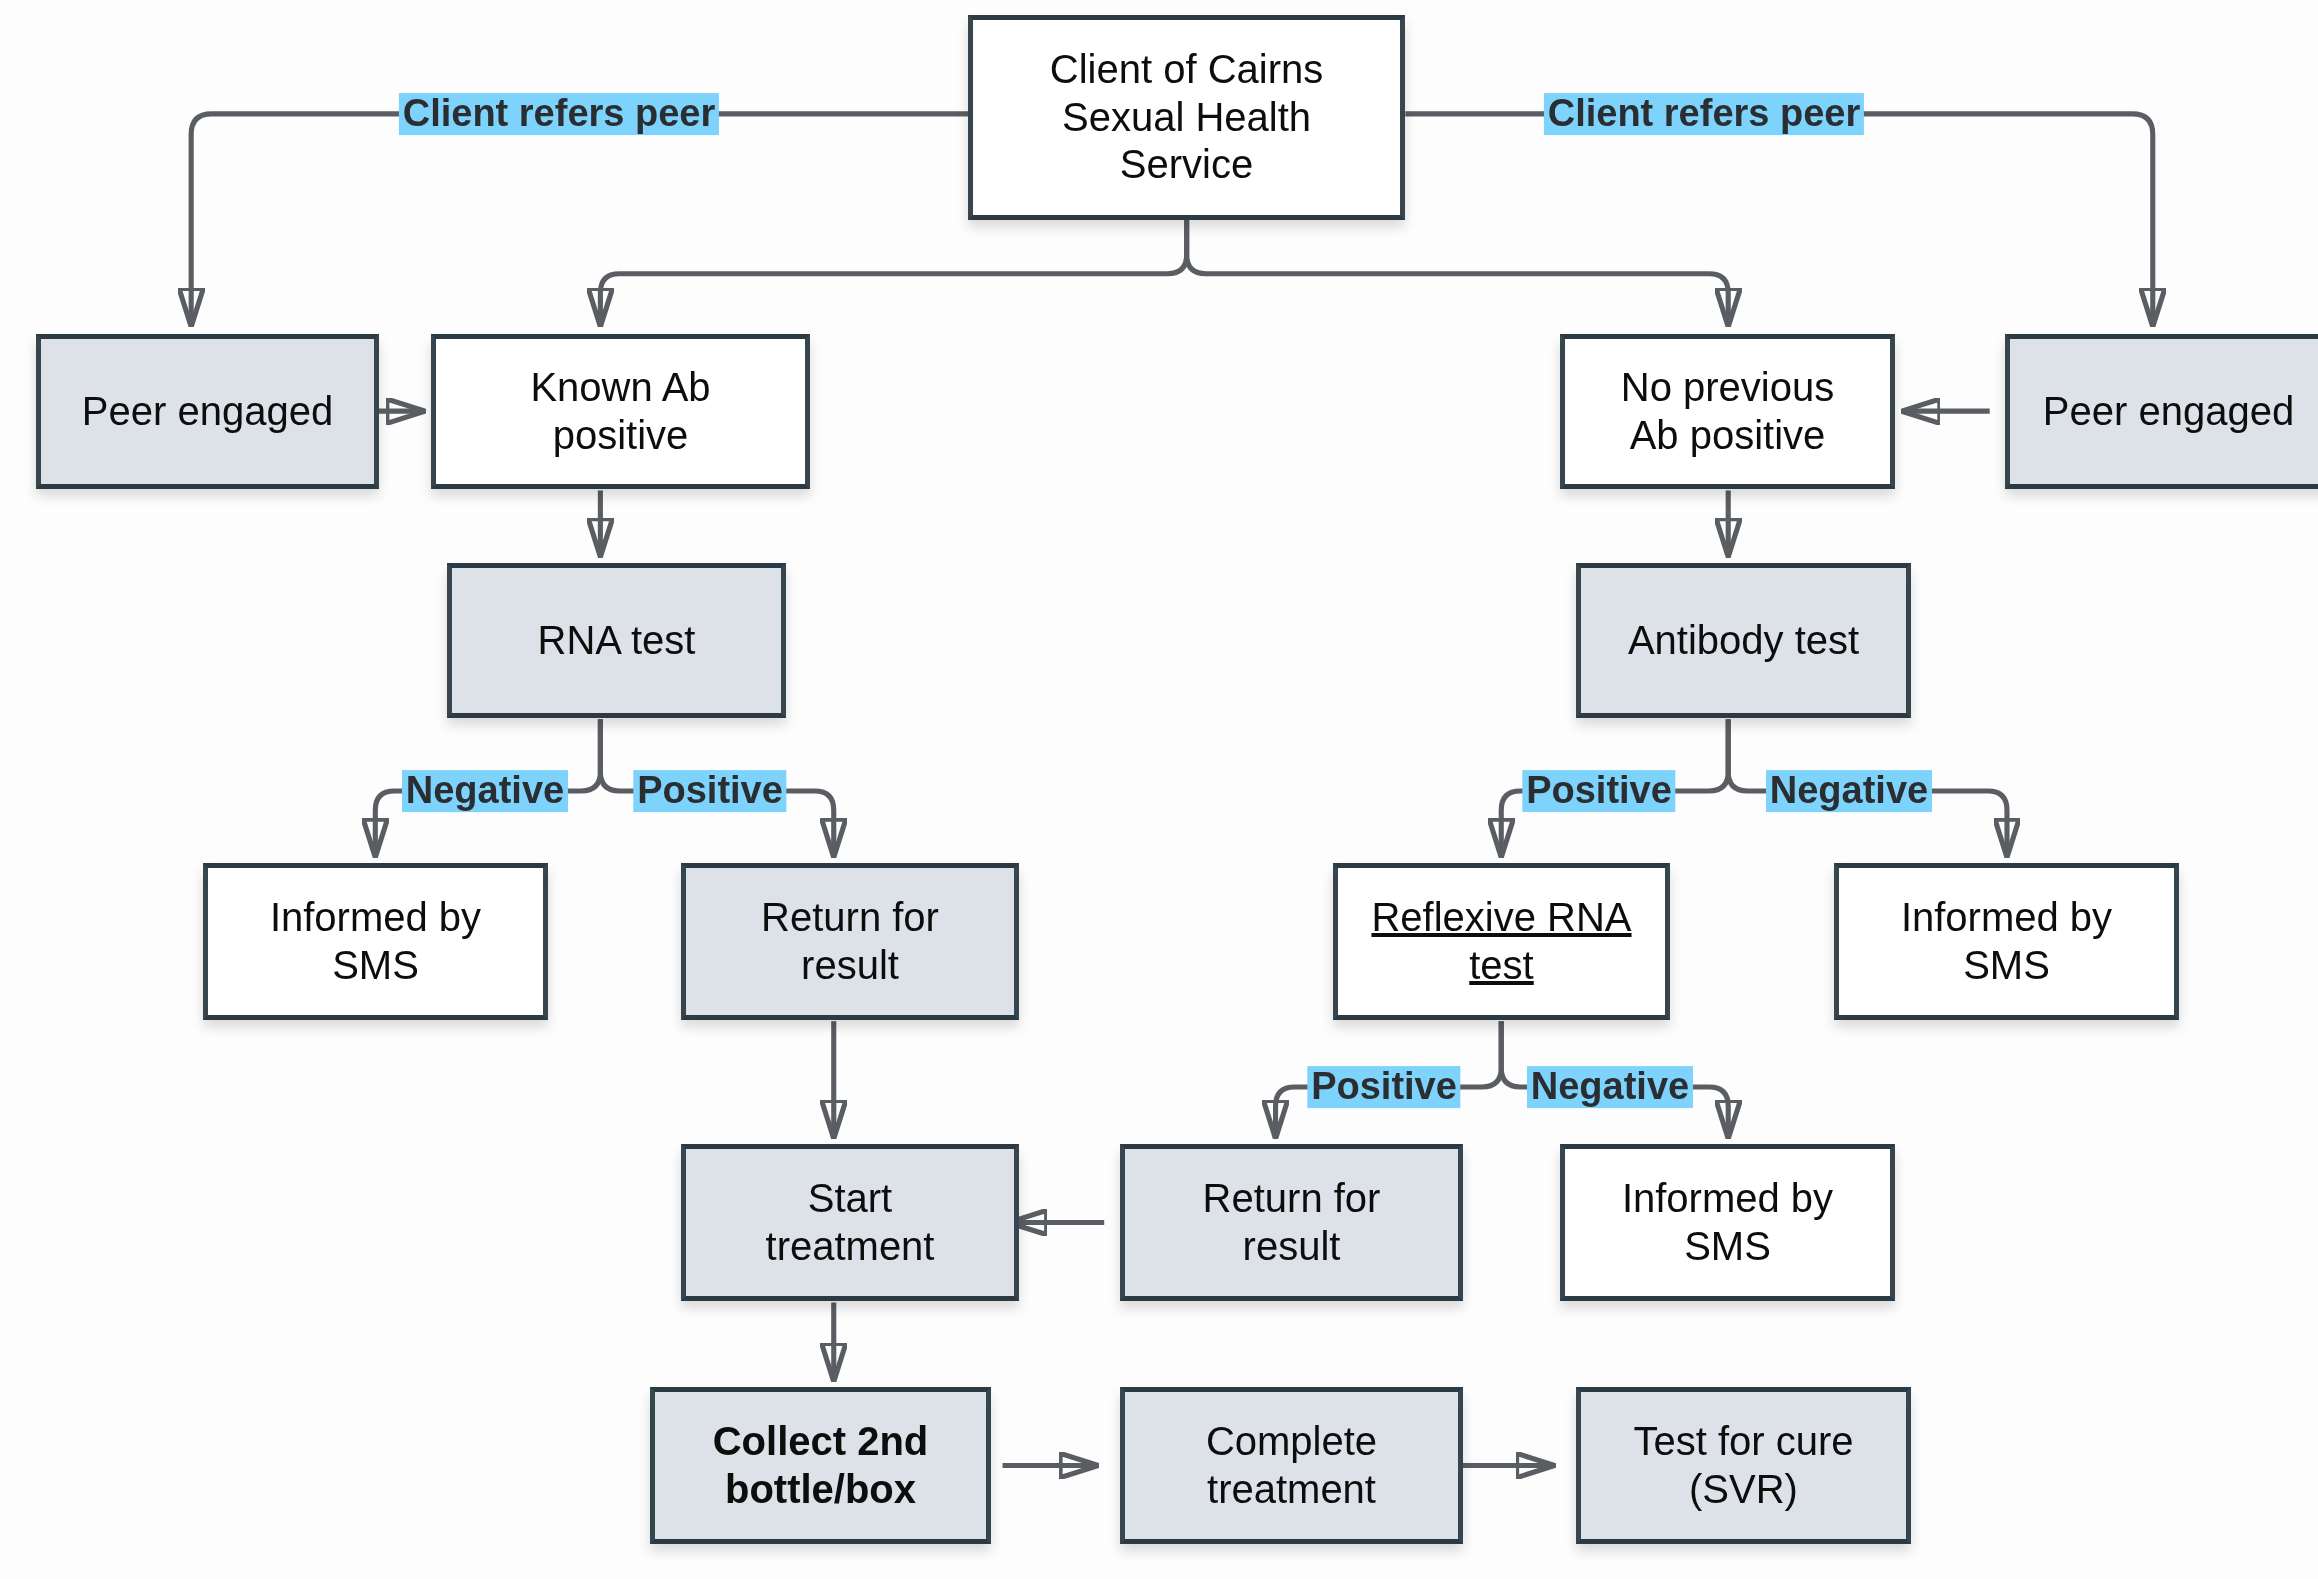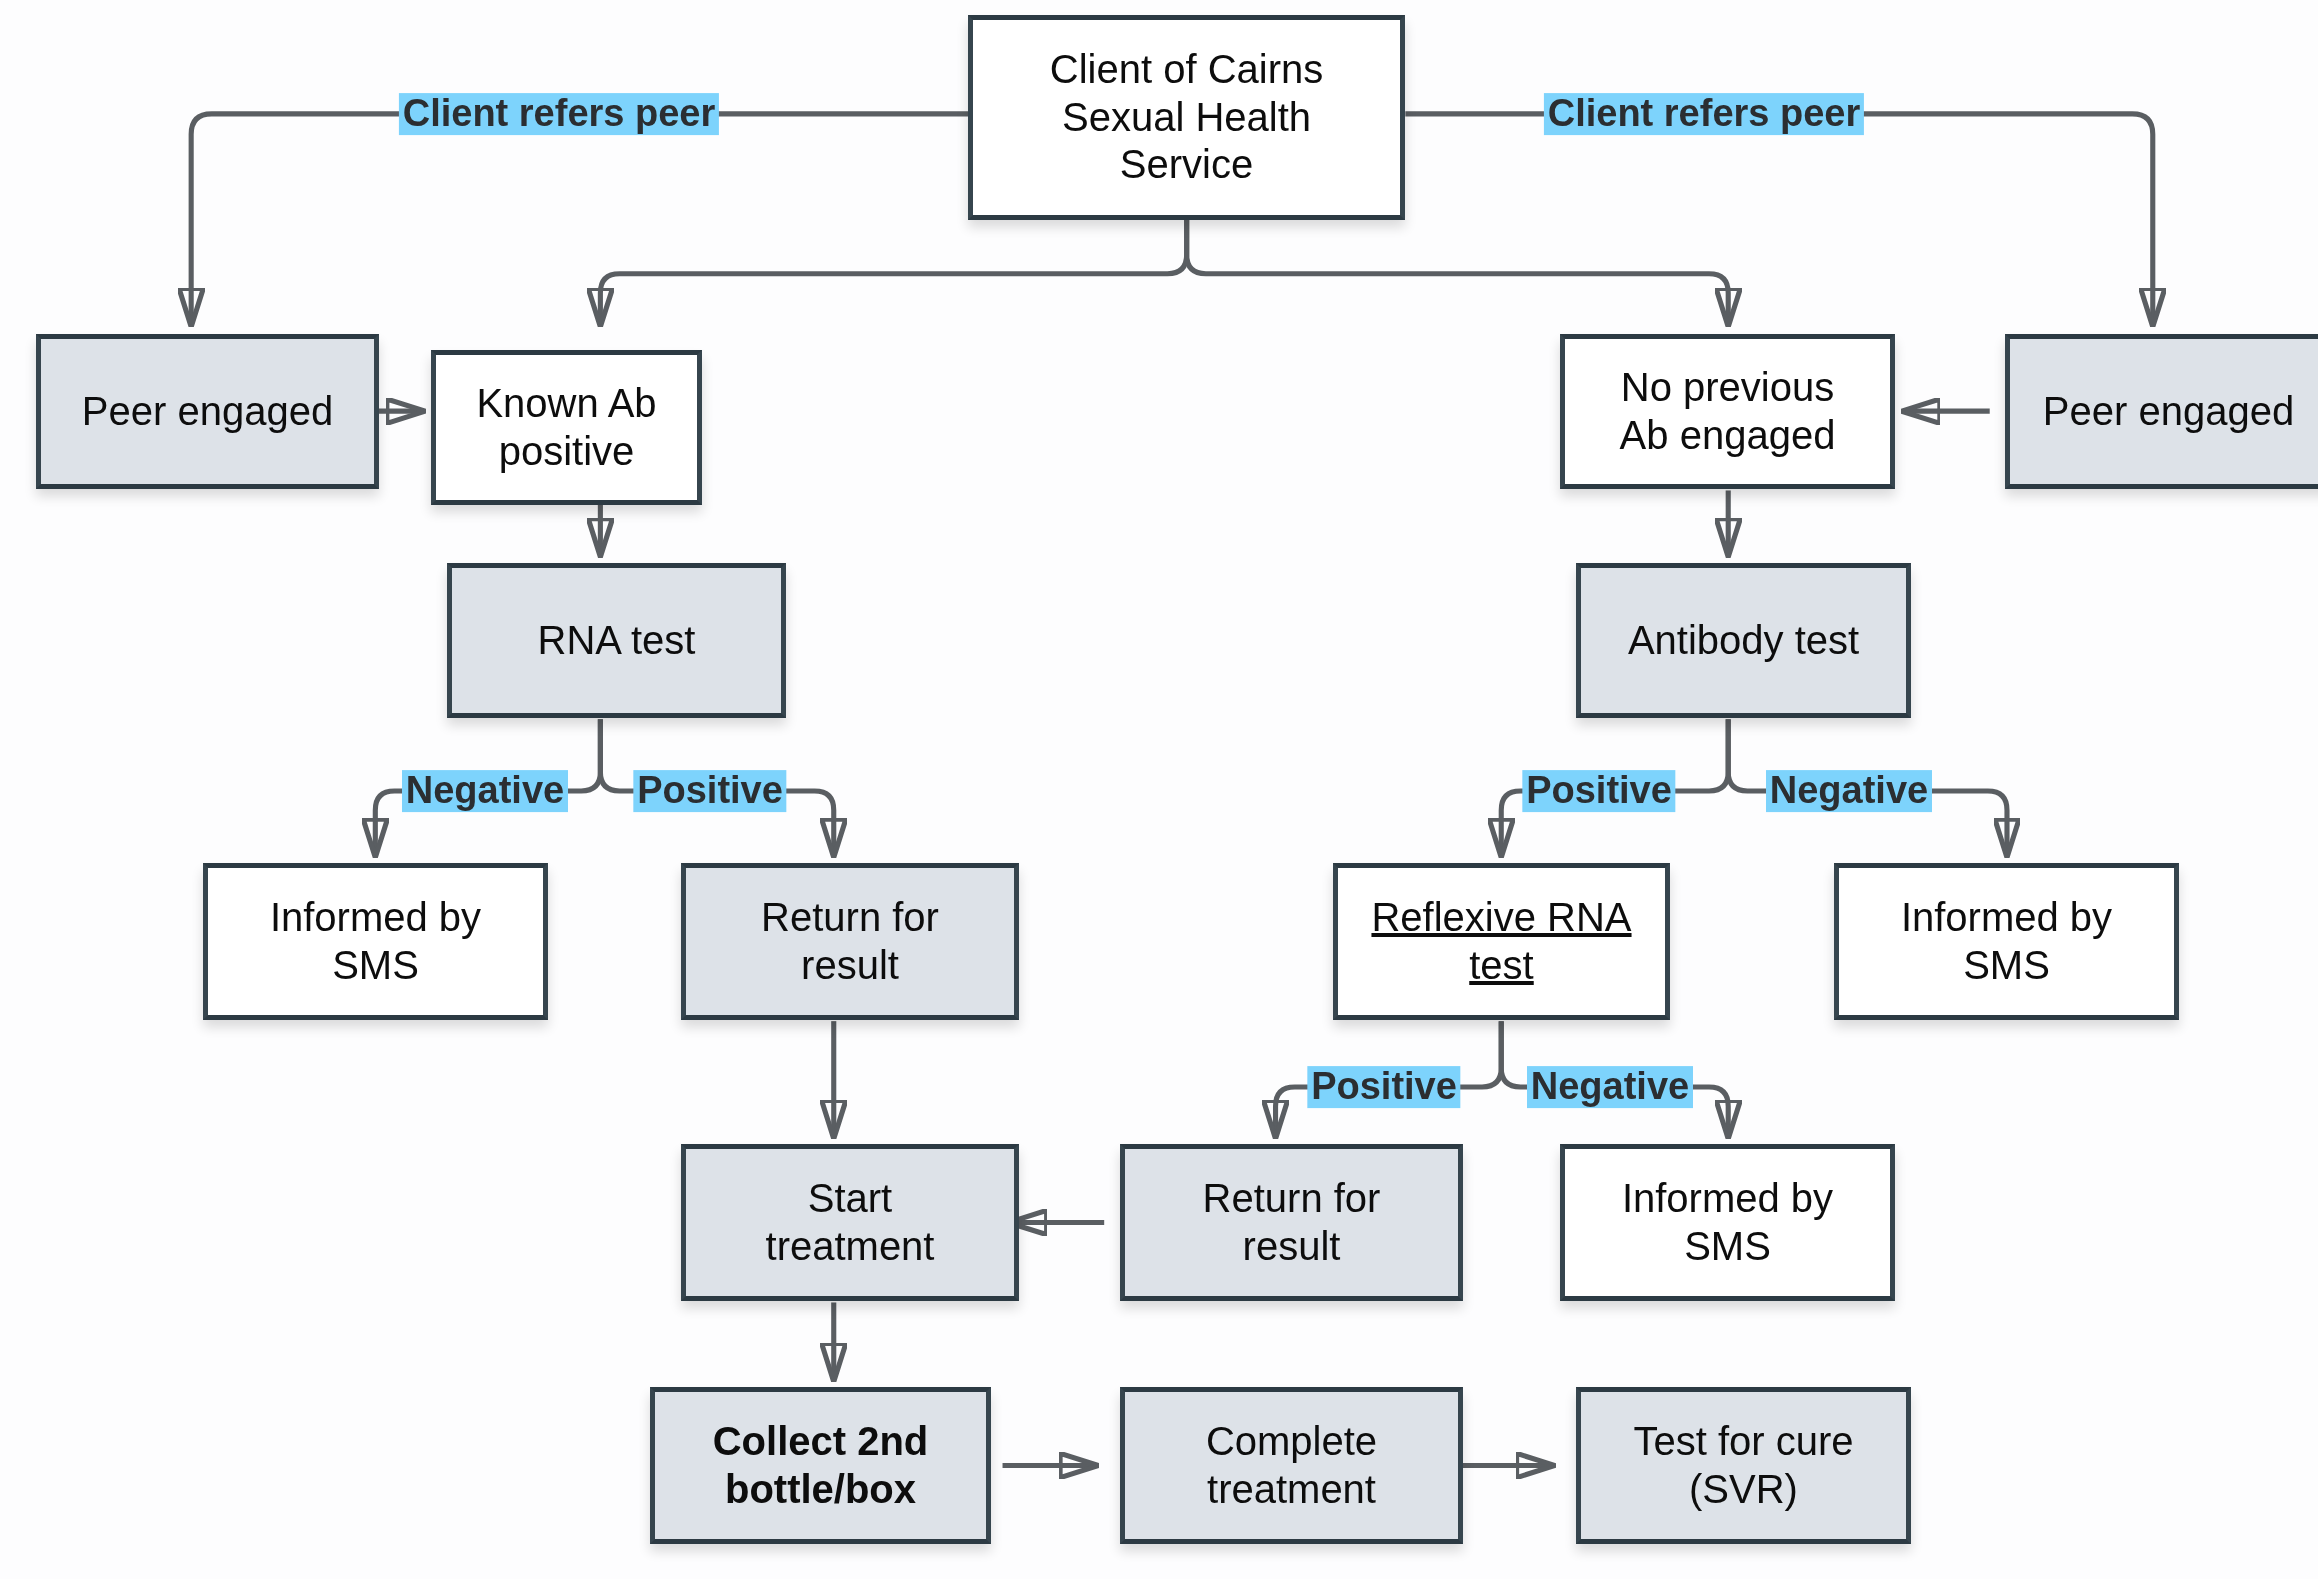--- a/index.html
+++ b/index.html
@@ -102,25 +102,25 @@
     <path d="M 2264 2292 L 2429 2292" marker-end="url(#arrow)"></path>
   </svg>
 
   <div class="node" style="left:968px; top:14.7px; width:437px; height:205px;">
     <span>Client of Cairns Sexual Health Service</span>
   </div>
 
   <div class="node shaded" style="left:20px; top:334px; width:343px; height:155px;">
     <span>Peer engaged</span>
   </div>
-  <div class="node" style="left:431px; top:350px; width:271px; height:155px;">
+  <div class="node" style="left:431px; top:334px; width:379px; height:155px;">
     <span>Known Ab positive</span>
   </div>
   <div class="node" style="left:1560px; top:334px; width:335px; height:155px;">
-    <span>No previous Ab engaged</span>
+    <span>No previous Ab positive</span>
   </div>
   <div class="node shaded" style="left:1989px; top:334px; width:327px; height:155px;">
     <span>Peer engaged</span>
   </div>
 
   <div class="node shaded" style="left:431px; top:563px; width:339px; height:155px;">
     <span>RNA test</span>
   </div>
   <div class="node shaded" style="left:1560px; top:563px; width:335px; height:155px;">
     <span>Antibody test</span>

